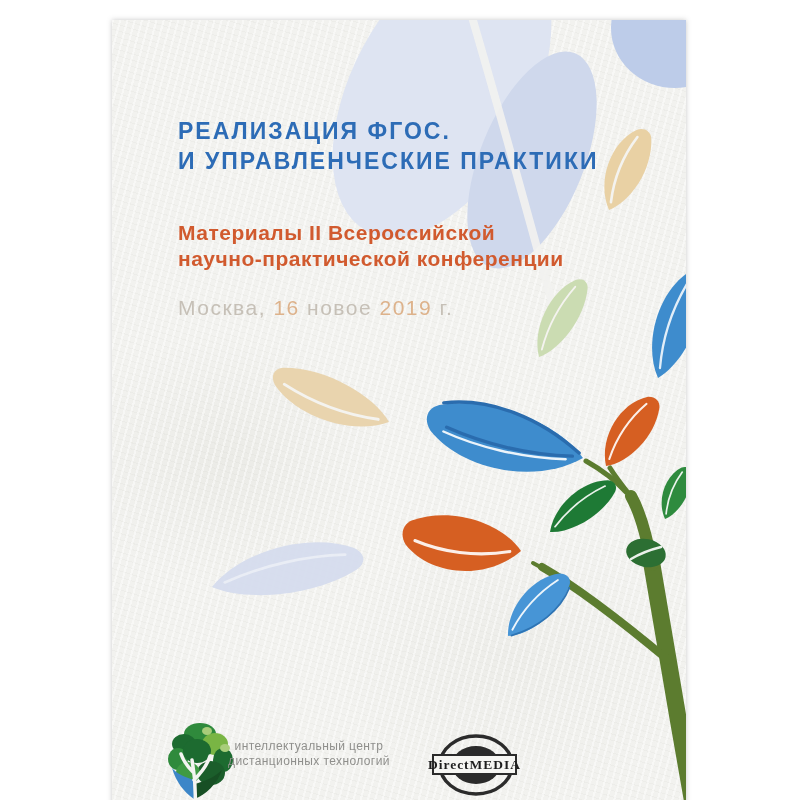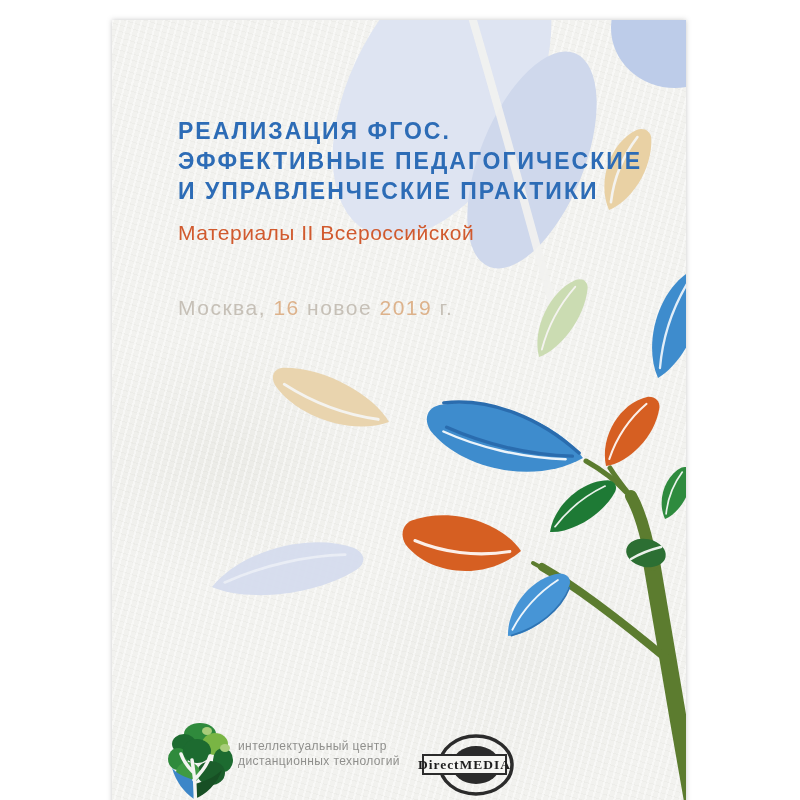--- a/index.html
+++ b/index.html
@@ -17,33 +17,33 @@
       repeating-linear-gradient(17deg, rgba(205,205,198,.14) 0 1px, rgba(205,205,198,0) 1px 6px),
       radial-gradient(220px 180px at 20% 55%, rgba(222,222,215,.35), rgba(222,222,215,0) 70%),
       radial-gradient(260px 200px at 70% 80%, rgba(224,224,218,.30), rgba(224,224,218,0) 70%);
     box-shadow:0 0 5px rgba(130,130,130,.45);
     margin-top:20px;
   }
   .art{position:absolute;left:0;top:0;}
   .title-block{position:absolute;left:66px;top:96px;color:#2d6cb6;
     font-weight:700;font-size:23px;line-height:30px;letter-spacing:2px;white-space:nowrap;}
   .subtitle-block{position:absolute;left:66px;top:200px;color:#d15a2e;
-    font-weight:400;font-size:21px;line-height:26px;letter-spacing:.5px;white-space:nowrap;}
+    font-weight:700;font-size:21px;line-height:26px;letter-spacing:.5px;white-space:nowrap;}
   .date-line{position:absolute;left:66px;top:276px;font-size:21px;letter-spacing:1.5px;white-space:nowrap;}
   .date-line .muted{color:#c6c0b7;}
   .date-line .accent{color:#ddb28b;text-align:center;}
   .publisher-row{position:absolute;left:0;top:0;}
   .pub-tree{position:absolute;left:54px;top:700px;}
-  .pub-text{position:absolute;left:126px;top:719px;}
+  .pub-text{position:absolute;left:116px;top:719px;text-align:center;}
   .pub-gray{color:#8f8f8c;font-size:12px;line-height:15px;letter-spacing:.4px;white-space:nowrap;}
   .pub-brand{color:#3f9141;font-size:14.5px;font-weight:700;letter-spacing:1.2px;margin-top:3px;white-space:nowrap;}
   .dm-logo{position:absolute;left:302px;top:712px;width:124px;height:68px;}
   .dm-svg{position:absolute;left:0;top:0;}
   .dm-box{
-    position:absolute;left:8px;top:22px;width:85px;height:21px;
+    position:absolute;left:18px;top:22px;width:85px;height:21px;
     background:#f6f6f3;border:2px solid #2b2b2b;box-sizing:border-box;
     display:flex;align-items:center;justify-content:center;
     font-family:"Liberation Serif", serif;font-weight:700;font-size:13.5px;
     letter-spacing:1px;color:#1e1e1e;white-space:nowrap;
   }
   .vein{fill:none;stroke-linecap:round;}
   .stem{fill:none;stroke:#5c7c2f;stroke-linecap:round;}
 </style>
 </head>
 <body>
@@ -131,26 +131,26 @@
 
       <g transform="translate(396,616) rotate(-41) scale(0.93,0.95)">
         <use href="#leafshape" fill="#4795d6"></use>
         <path class="vein" d="M8,-2 C32,-11 58,-13 80,-10" stroke="rgba(255,255,255,.9)" stroke-width="2"></path>
         <path class="vein" d="M3,2 C30,14 60,16 84,4" stroke="#2e74b4" stroke-width="1.8"></path>
       </g>
     </svg>
 
     <div class="title-block">
       <div>РЕАЛИЗАЦИЯ ФГОС.</div>
-      <div>ЭФФЕКТИВНЫЕ ПЕДАГОГИЧЕСКИЕ</div>
       <div>И УПРАВЛЕНЧЕСКИЕ ПРАКТИКИ</div>
     </div>
 
     <div class="subtitle-block">
       <div>Материалы II Всероссийской</div>
+      <div>научно-практической конференции</div>
     </div>
 
     <div class="date-line">
       <span class="muted">Москва, </span><span class="accent">16</span><span class="muted"> новое </span><span class="accent">2019</span><span class="muted"> г.</span>
     </div>
 
     <div class="publisher-row">
 
       <svg class="pub-tree" width="70" height="92" viewBox="0 0 70 92">
         <ellipse cx="34" cy="14" rx="16" ry="11" fill="#2f8a3c"></ellipse>

